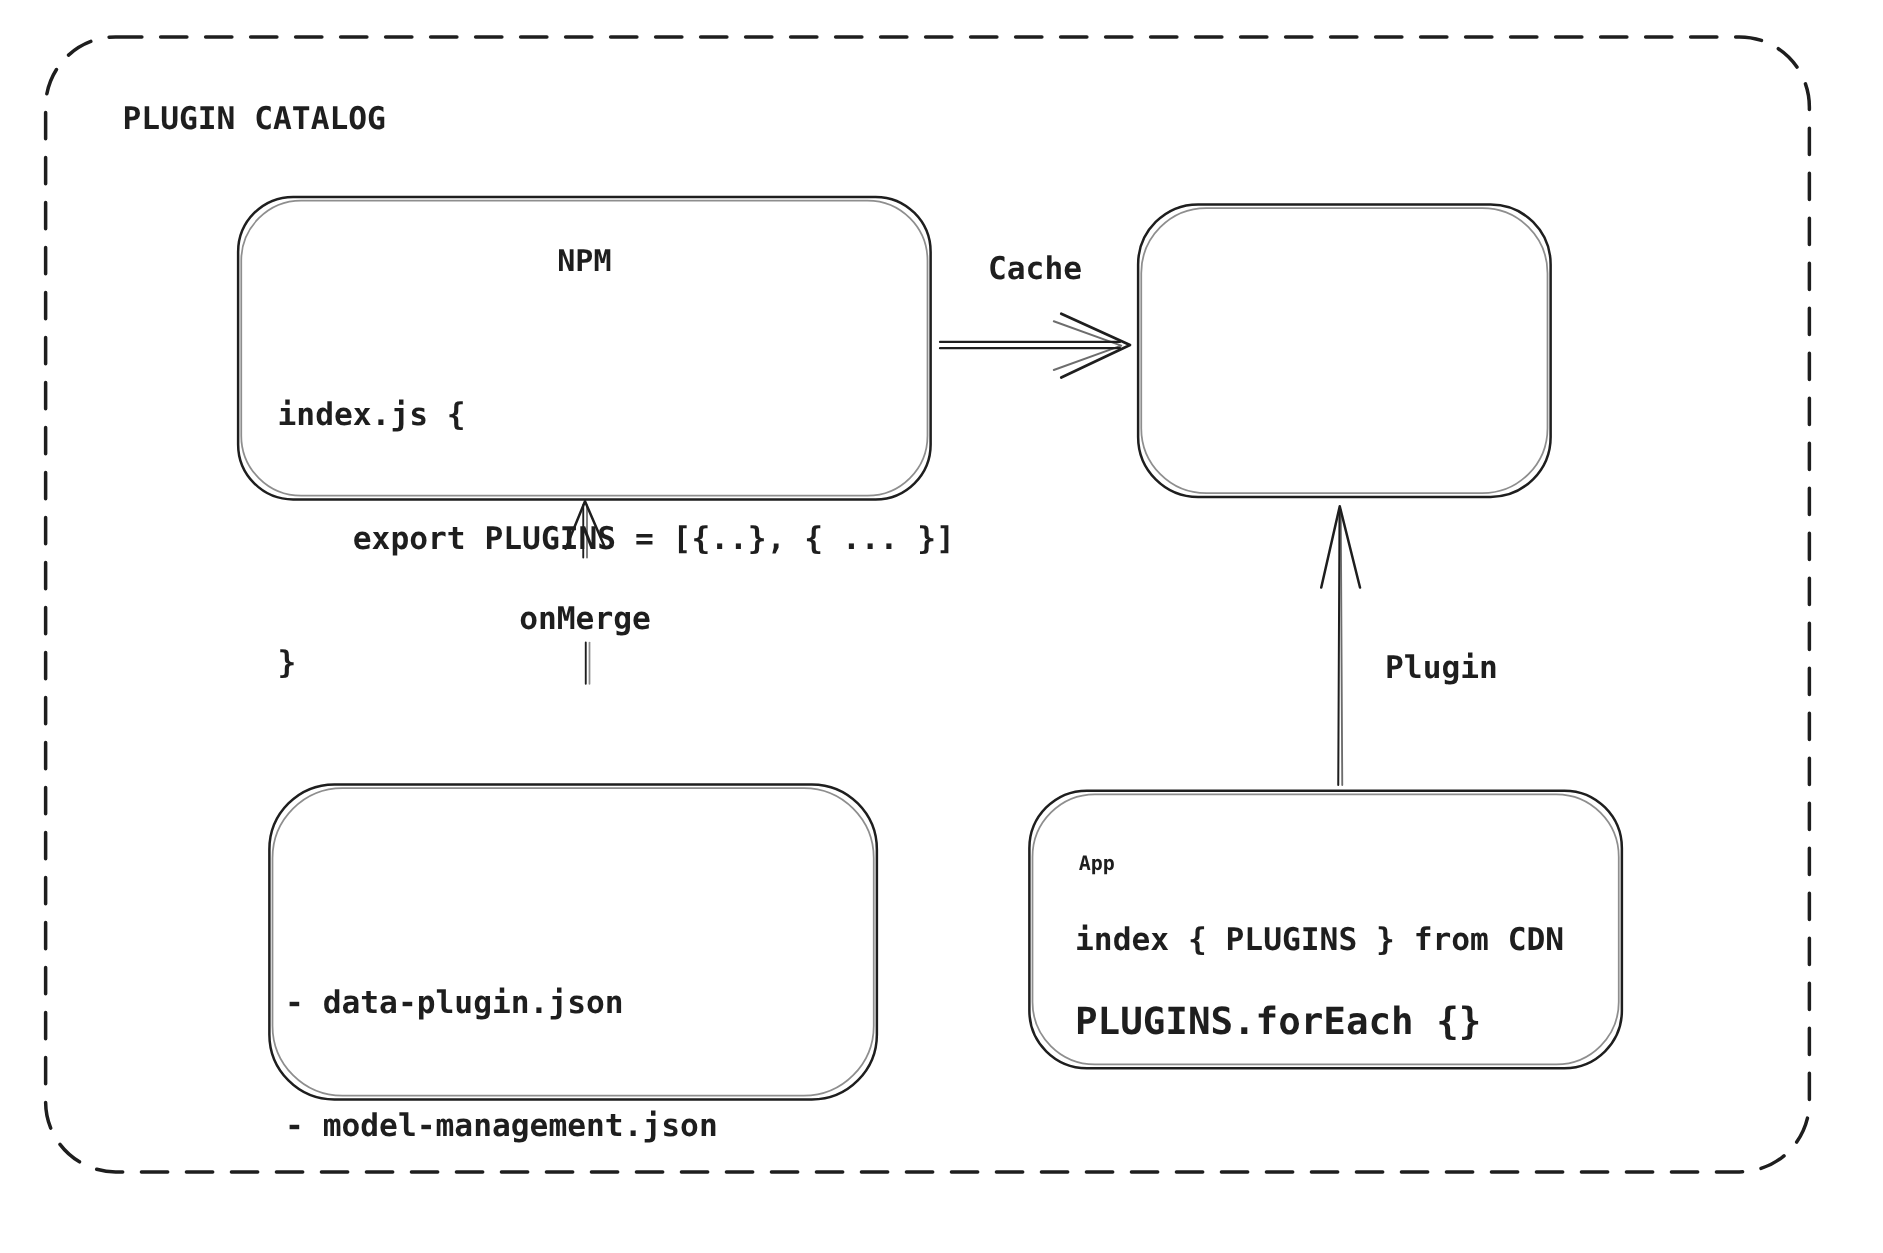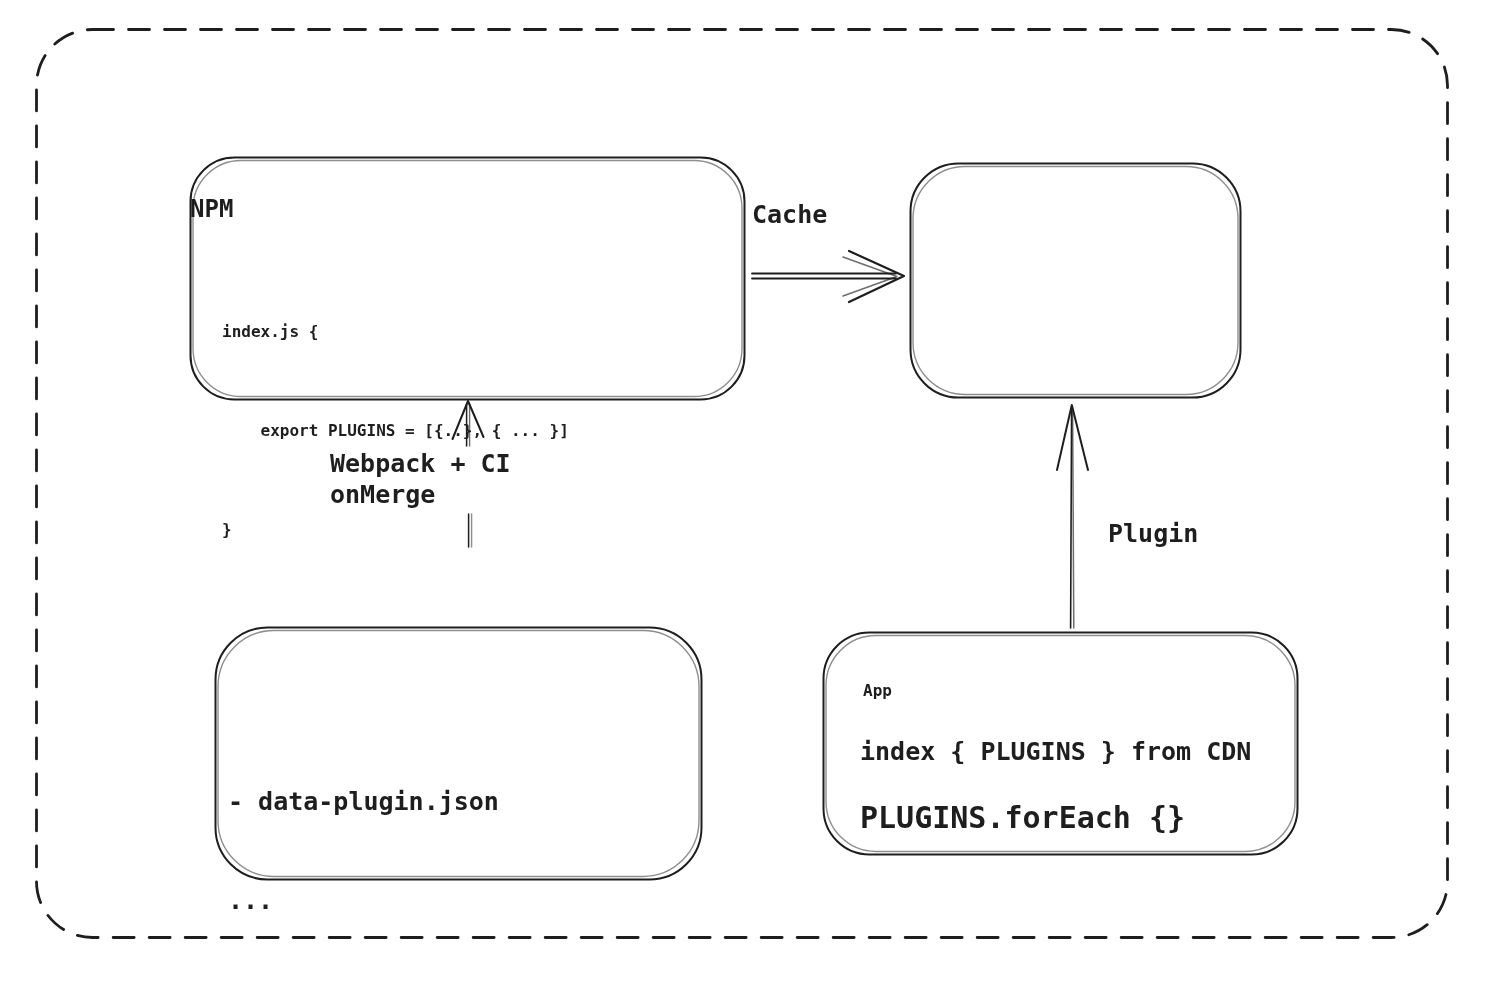--- a/index.html
+++ b/index.html
@@ -29,21 +29,21 @@
   }
   .echo { opacity: 0.5; }
   .faint { opacity: 0.65; }
   .txt {
     position: absolute;
     font-weight: 600;
     white-space: pre;
     letter-spacing: 0;
     line-height: 1.3;
   }
-  .center { }
+  .center { text-align: center; }
   .code-block { line-height: 33px; }
   .list-block { line-height: 33px; }
 </style>
 </head>
 <body>
 
 <div class="stage">
 
   <svg width="1506" height="1002" viewBox="0 0 1506 1002">
 
@@ -78,36 +78,37 @@
       <line x1="471.6" y1="514" x2="471.6" y2="547" class="ink echo" stroke-width="1.4"></line>
     </g>
 
     <g>
       <line x1="1070.6" y1="628" x2="1071.6" y2="408" class="ink" stroke-width="1.6"></line>
       <line x1="1073.8" y1="628" x2="1072.6" y2="408" class="ink faint" stroke-width="1.5"></line>
       <path d="M 1057 470 L 1071.8 405 L 1088 470" class="ink" stroke-width="2"></path>
     </g>
   </svg>
 
+  <div class="txt" style="left:98px; top:79px; font-size:25px">PLUGIN CATALOG</div>
 
   <div class="txt center" style="left:190px; top:194px; width:555px; font-size:24px">NPM</div>
-  <div class="txt code-block" style="left:222px; top:249px; font-size:16px">
+  <div class="txt code-block" style="left:222px; top:249px; font-size:25px">
     <div>index.js {</div>
     <div>    export PLUGINS = [{..}, { ... }]</div>
     <div>}</div>
   </div>
 
   <div class="txt center" style="left:752px; top:199px; width:152px; font-size:25px">Cache</div>
 
 
-  <div class="txt center" style="left:330px; top:448px; width:276px; font-size:25px">Webpack + CI</div>
   <div class="txt center" style="left:330px; top:479px; width:276px; font-size:25px">onMerge</div>
 
   <div class="txt list-block" style="left:228px; top:719px; font-size:25px">
     <div>- data-plugin.json</div>
+    <div>- model-management.json</div>
     <div>...</div>
   </div>
 
   <div class="txt" style="left:863px; top:681px; font-size:16px">App</div>
   <div class="txt" style="left:860px; top:736px; font-size:25px">index { PLUGINS } from CDN</div>
   <div class="txt" style="left:860px; top:798px; font-size:30px">PLUGINS.forEach {}</div>
 
   <div class="txt" style="left:1108px; top:518px; font-size:25px">Plugin</div>
 
 </div>

